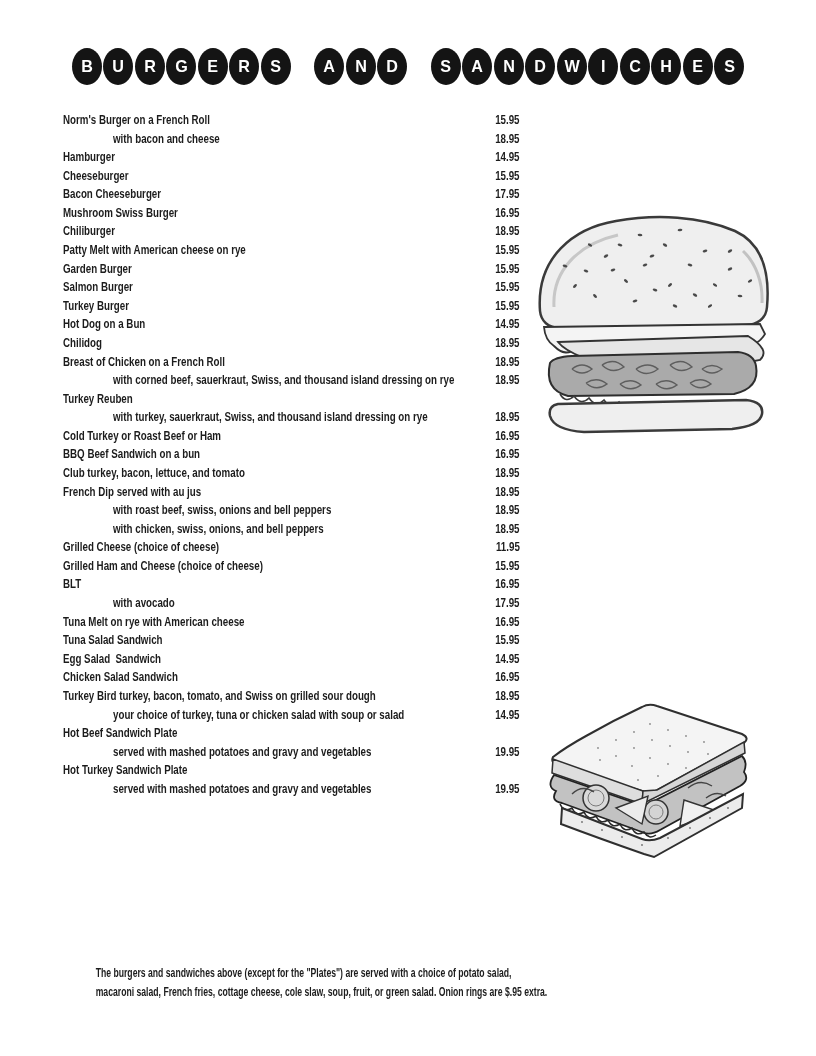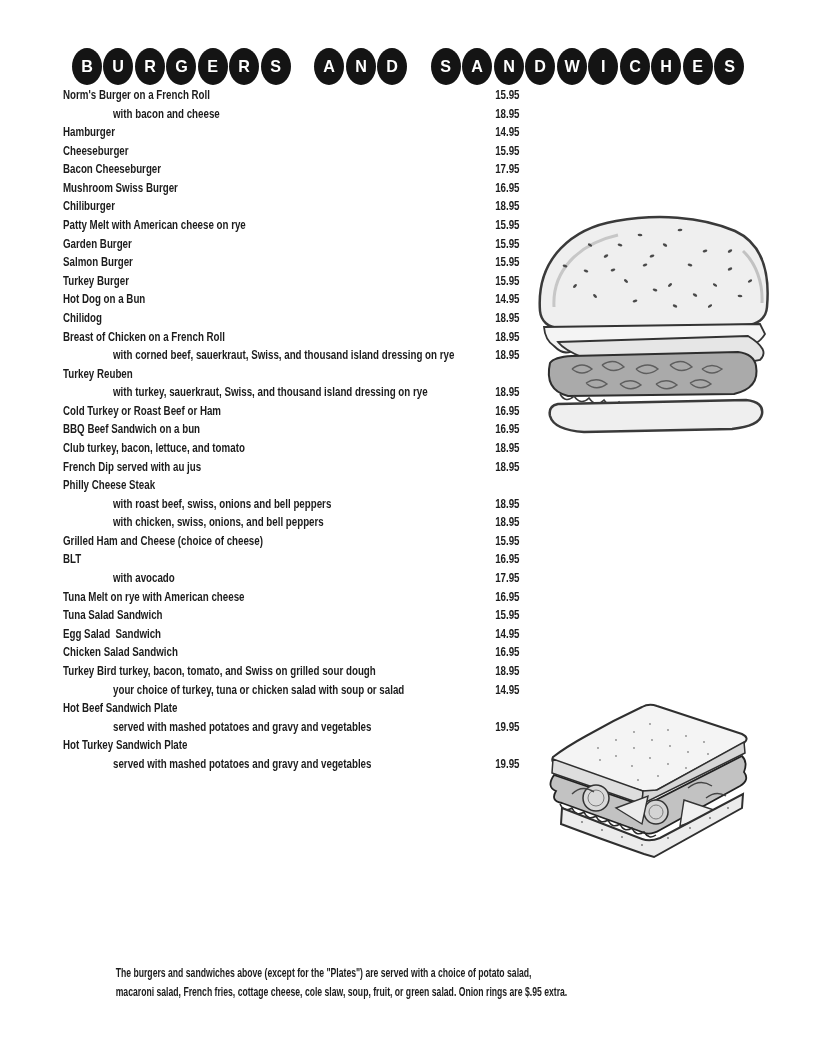--- a/index.html
+++ b/index.html
@@ -23,42 +23,42 @@
     width:30px; height:37px; margin:0 0.75px;
     background:#141414; border-radius:50%;
     color:#ffffff; font-weight:700; font-size:17px;
     display:flex; align-items:center; justify-content:center;
     letter-spacing:0;
   }
   .oval > span { display:block; transform:scaleX(.95); }
 
   
   .menu {
-    position:absolute; left:63px; top:85px; width:457px;text-decoration:underline;
+    position:absolute; left:63px; top:110px; width:457px;text-decoration:underline;
   }
   .menu-row { position:relative; height:18.58px; }
   .item-name {
     position:absolute; left:0; top:2px;
     white-space:pre; font-weight:700; font-size:13px;
     transform:scaleX(0.75); transform-origin:left top;
   }
   .item-name.indent { left:50px; }
   .item-price {
     position:absolute; right:0; top:2px;
     white-space:nowrap; font-weight:700; font-size:13px;
     transform:scaleX(0.75); transform-origin:right top;
   }
 
   
   .burger-art { position:absolute; left:524px; top:211px; }
   .sandwich-art { position:absolute; left:538px; top:696px; }
 
   
   .footer {
-    position:absolute; left:44px; top:964px; width:512px;
+    position:absolute; left:24px; top:964px; width:512px;
     text-align:center; font-weight:700; font-size:12px;
   }
   .footer-line {
     white-space:nowrap; line-height:19px;
     transform:scaleX(0.72); transform-origin:center top;
   }
 </style>
 </head>
 <body>
 
@@ -211,29 +211,30 @@
       </div>
       <div class="menu-row">
         <span class="item-name">Club turkey, bacon, lettuce, and tomato</span>
         <span class="item-price">18.95</span>
       </div>
       <div class="menu-row">
         <span class="item-name">French Dip served with au jus</span>
         <span class="item-price">18.95</span>
       </div>
       <div class="menu-row">
-        <span class="item-name">Philly Cheese Steak</span>
-      </div>
-      <div class="menu-row">
         <span class="item-name indent">with roast beef, swiss, onions and bell peppers</span>
         <span class="item-price">18.95</span>
       </div>
       <div class="menu-row">
         <span class="item-name indent">with chicken, swiss, onions, and bell peppers</span>
         <span class="item-price">18.95</span>
+      </div>
+      <div class="menu-row">
+        <span class="item-name">Grilled Cheese (choice of cheese)</span>
+        <span class="item-price">11.95</span>
       </div>
       <div class="menu-row">
         <span class="item-name">Grilled Ham and Cheese (choice of cheese)</span>
         <span class="item-price">15.95</span>
       </div>
       <div class="menu-row">
         <span class="item-name">BLT</span>
         <span class="item-price">16.95</span>
       </div>
       <div class="menu-row">

